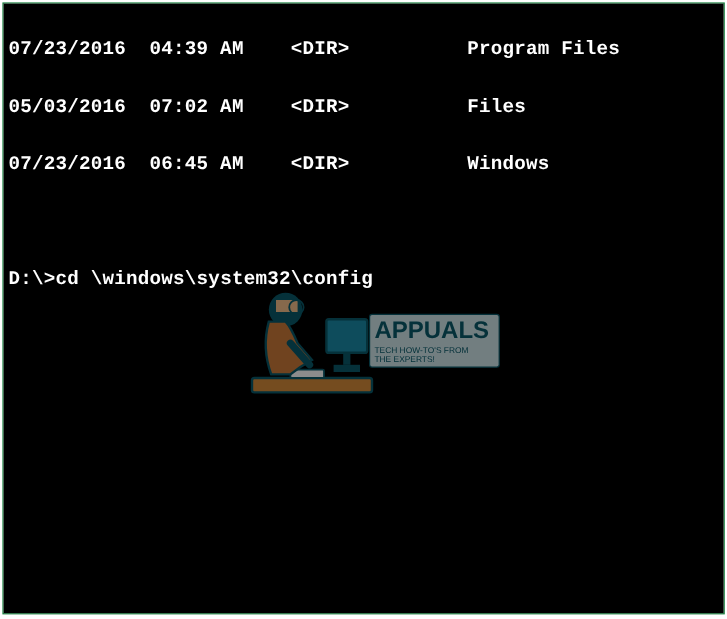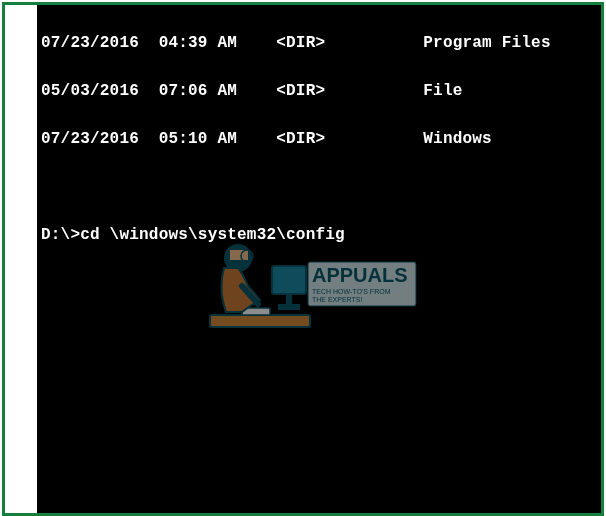--- a/index.html
+++ b/index.html
@@ -4,23 +4,22 @@
   <style>
     * { margin: 0; padding: 0; box-sizing: border-box; }
     body {
       background: #fff;
       font-family: 'Courier New', Consolas, monospace;
       width: 606px;
       height: 516px;
       position: relative;
     }
     .frame {
-      border: 3px solid #15803d;
+      border: 1px solid #15803d;
       margin: 2px;
-      padding-left: 32px;
     }
     .terminal {
       background: #000;
       color: #fff;
       font-size: 16px;
       line-height: 24px;
       padding: 2px 4px;
       white-space: pre;
       font-weight: bold;
       letter-spacing: 0.2px;
@@ -39,22 +38,22 @@
       text-align: center;
     }
     .watermark svg { width: 100%; height: 100%; }
   </style>
 </head>
 <body>
 
 <div class="frame">
 <div class="terminal">
 <div class="line"><span>07/23/2016</span>  <span>04:39 AM</span>    <span>&lt;DIR&gt;</span>          <span>Program Files</span></div>
-<div class="line"><span>05/03/2016</span>  <span>07:06 AM</span>    <span>&lt;DIR&gt;</span>          <span>File</span></div>
-<div class="line"><span>07/23/2016</span>  <span>05:10 AM</span>    <span>&lt;DIR&gt;</span>          <span>Windows</span></div>
+<div class="line"><span>05/03/2016</span>  <span>07:02 AM</span>    <span>&lt;DIR&gt;</span>          <span>Files</span></div>
+<div class="line"><span>07/23/2016</span>  <span>06:45 AM</span>    <span>&lt;DIR&gt;</span>          <span>Windows</span></div>
 <div class="line">&nbsp;</div>
 <div class="line"><span>D:\&gt;</span><span>cd \windows\system32\config</span></div>
 <div class="line">&nbsp;</div>
 <div class="line">&nbsp;</div>
 <div class="line"></div>
 
 
 
 
 

